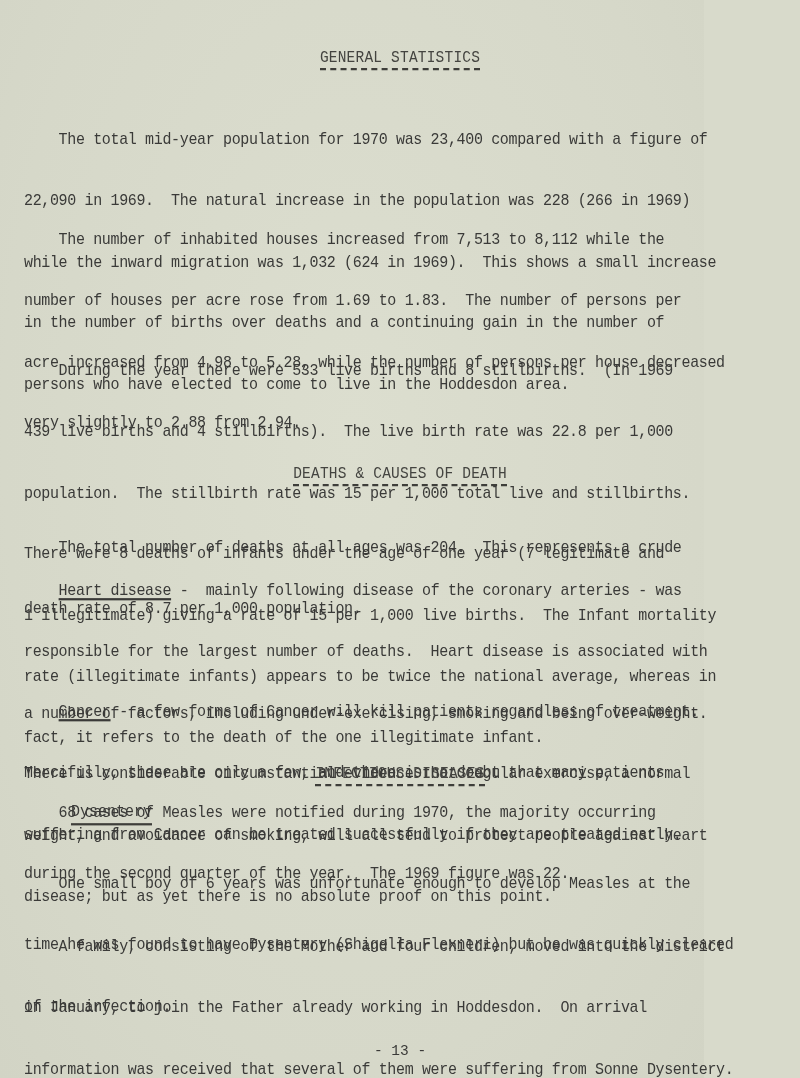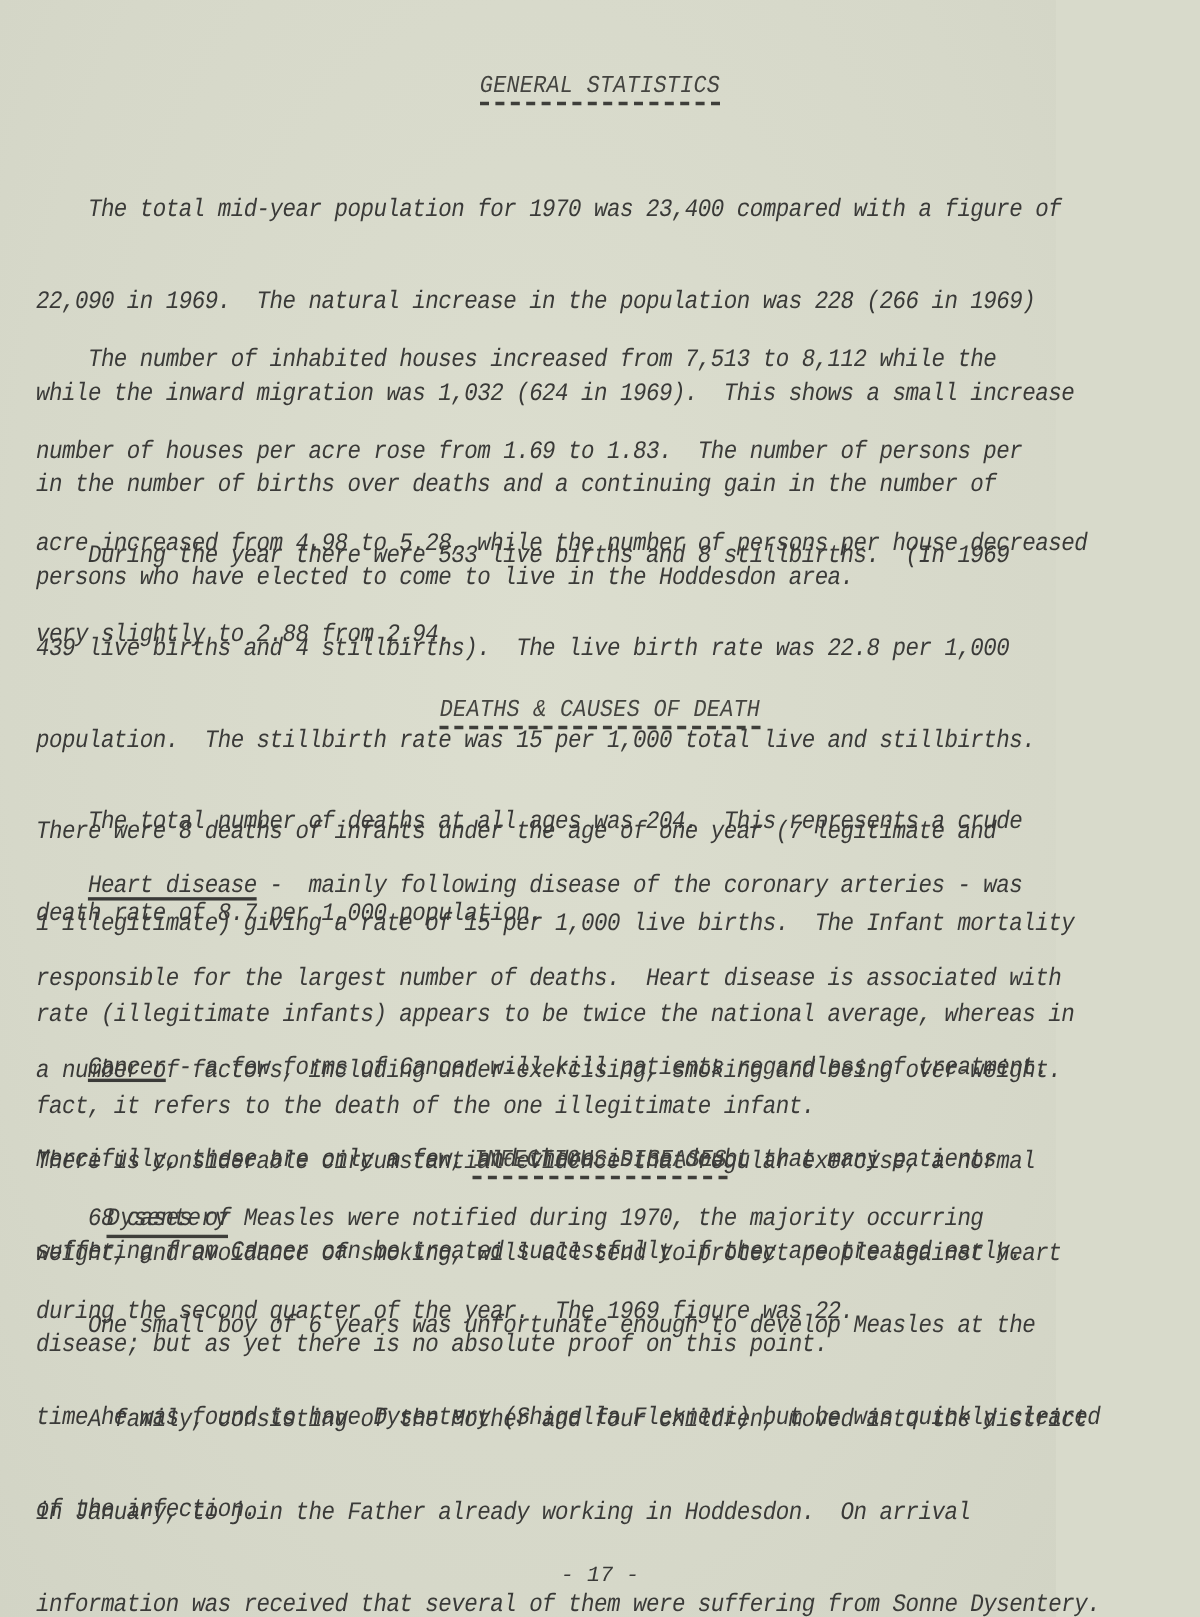--- a/index.html
+++ b/index.html
@@ -13,21 +13,20 @@
       overflow: hidden;
       position: relative;
       font-family: "Liberation Mono", "DejaVu Sans Mono", monospace;
       color: #3a3a38;
     }
     .page {
       position: absolute;
       left: 0; top: 0;
       width: 704px; height: 1078px;
       background: radial-gradient(ellipse at 50% 40%, #dcdecf 0%, #d6d8c9 70%, #d2d4c5 100%);
-      font-style: italic;
     }
     .heading {
       position: absolute;
       left: 0; width: 800px;
       text-align: center;
       font-size: 14.5px;
       letter-spacing: 0.2px;
       color: #444440;
     }
     .heading span {
@@ -152,14 +151,14 @@
   </div>
 
   <div class="para" style="top:897px;">
     <span class="line">    A family, consisting of the Mother and four children, moved into the district</span>
     <span class="line">in January, to join the Father already working in Hoddesdon.  On arrival</span>
     <span class="line">information was received that several of them were suffering from Sonne Dysentery.</span>
     
     
   </div>
 
-  <div class="pagenum">- 17 -</div>
+  <div class="pagenum">- 13 -</div>
 </div>
 
 </body></html>

